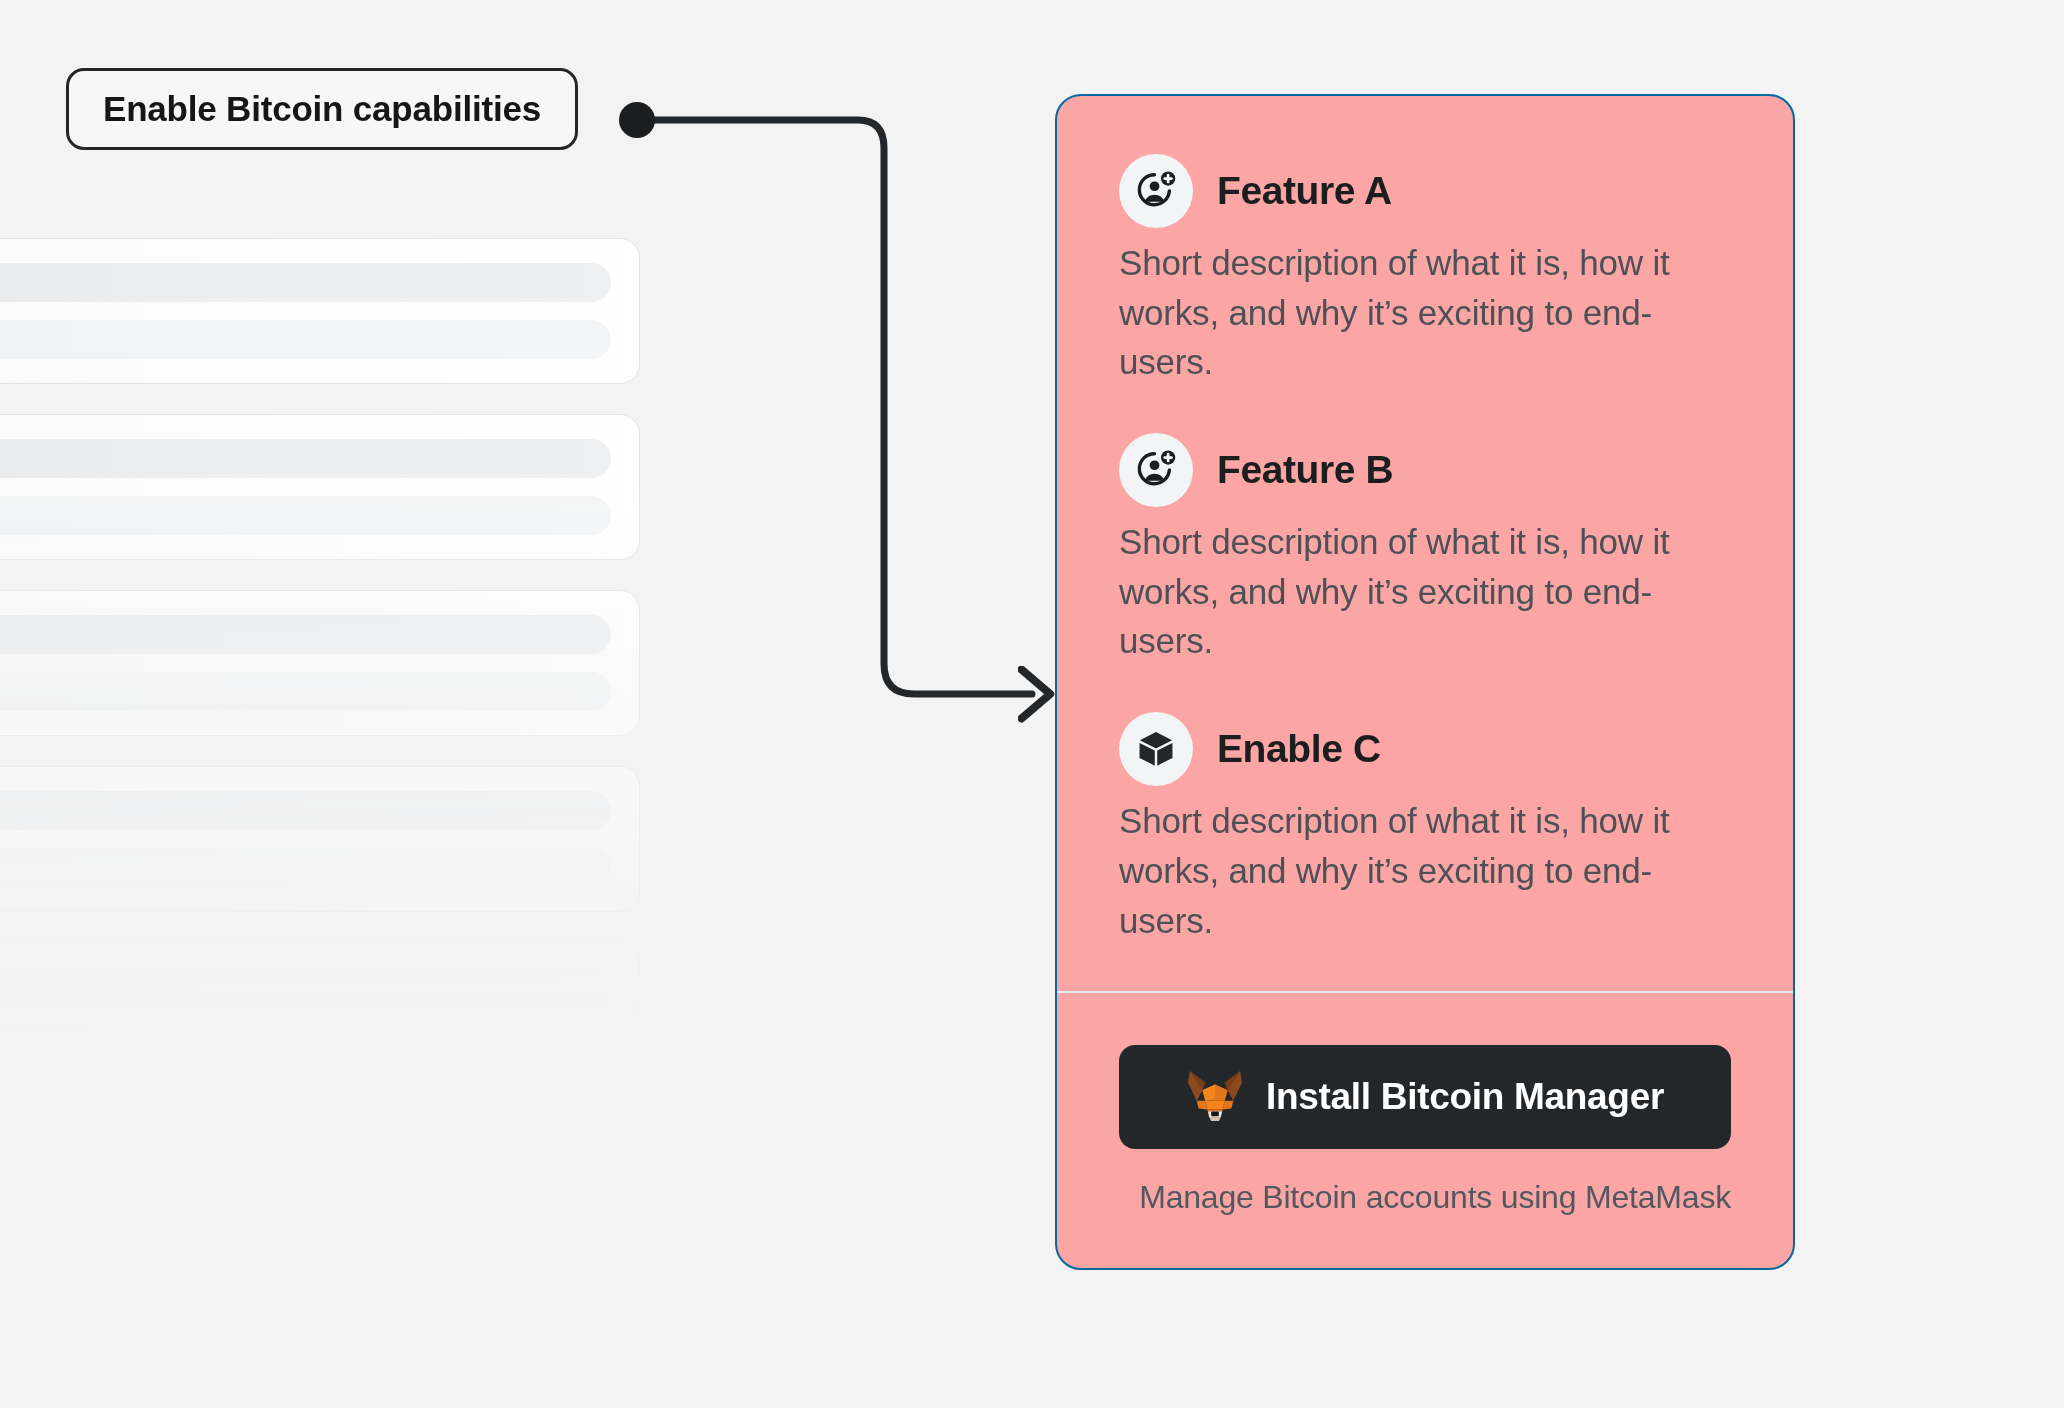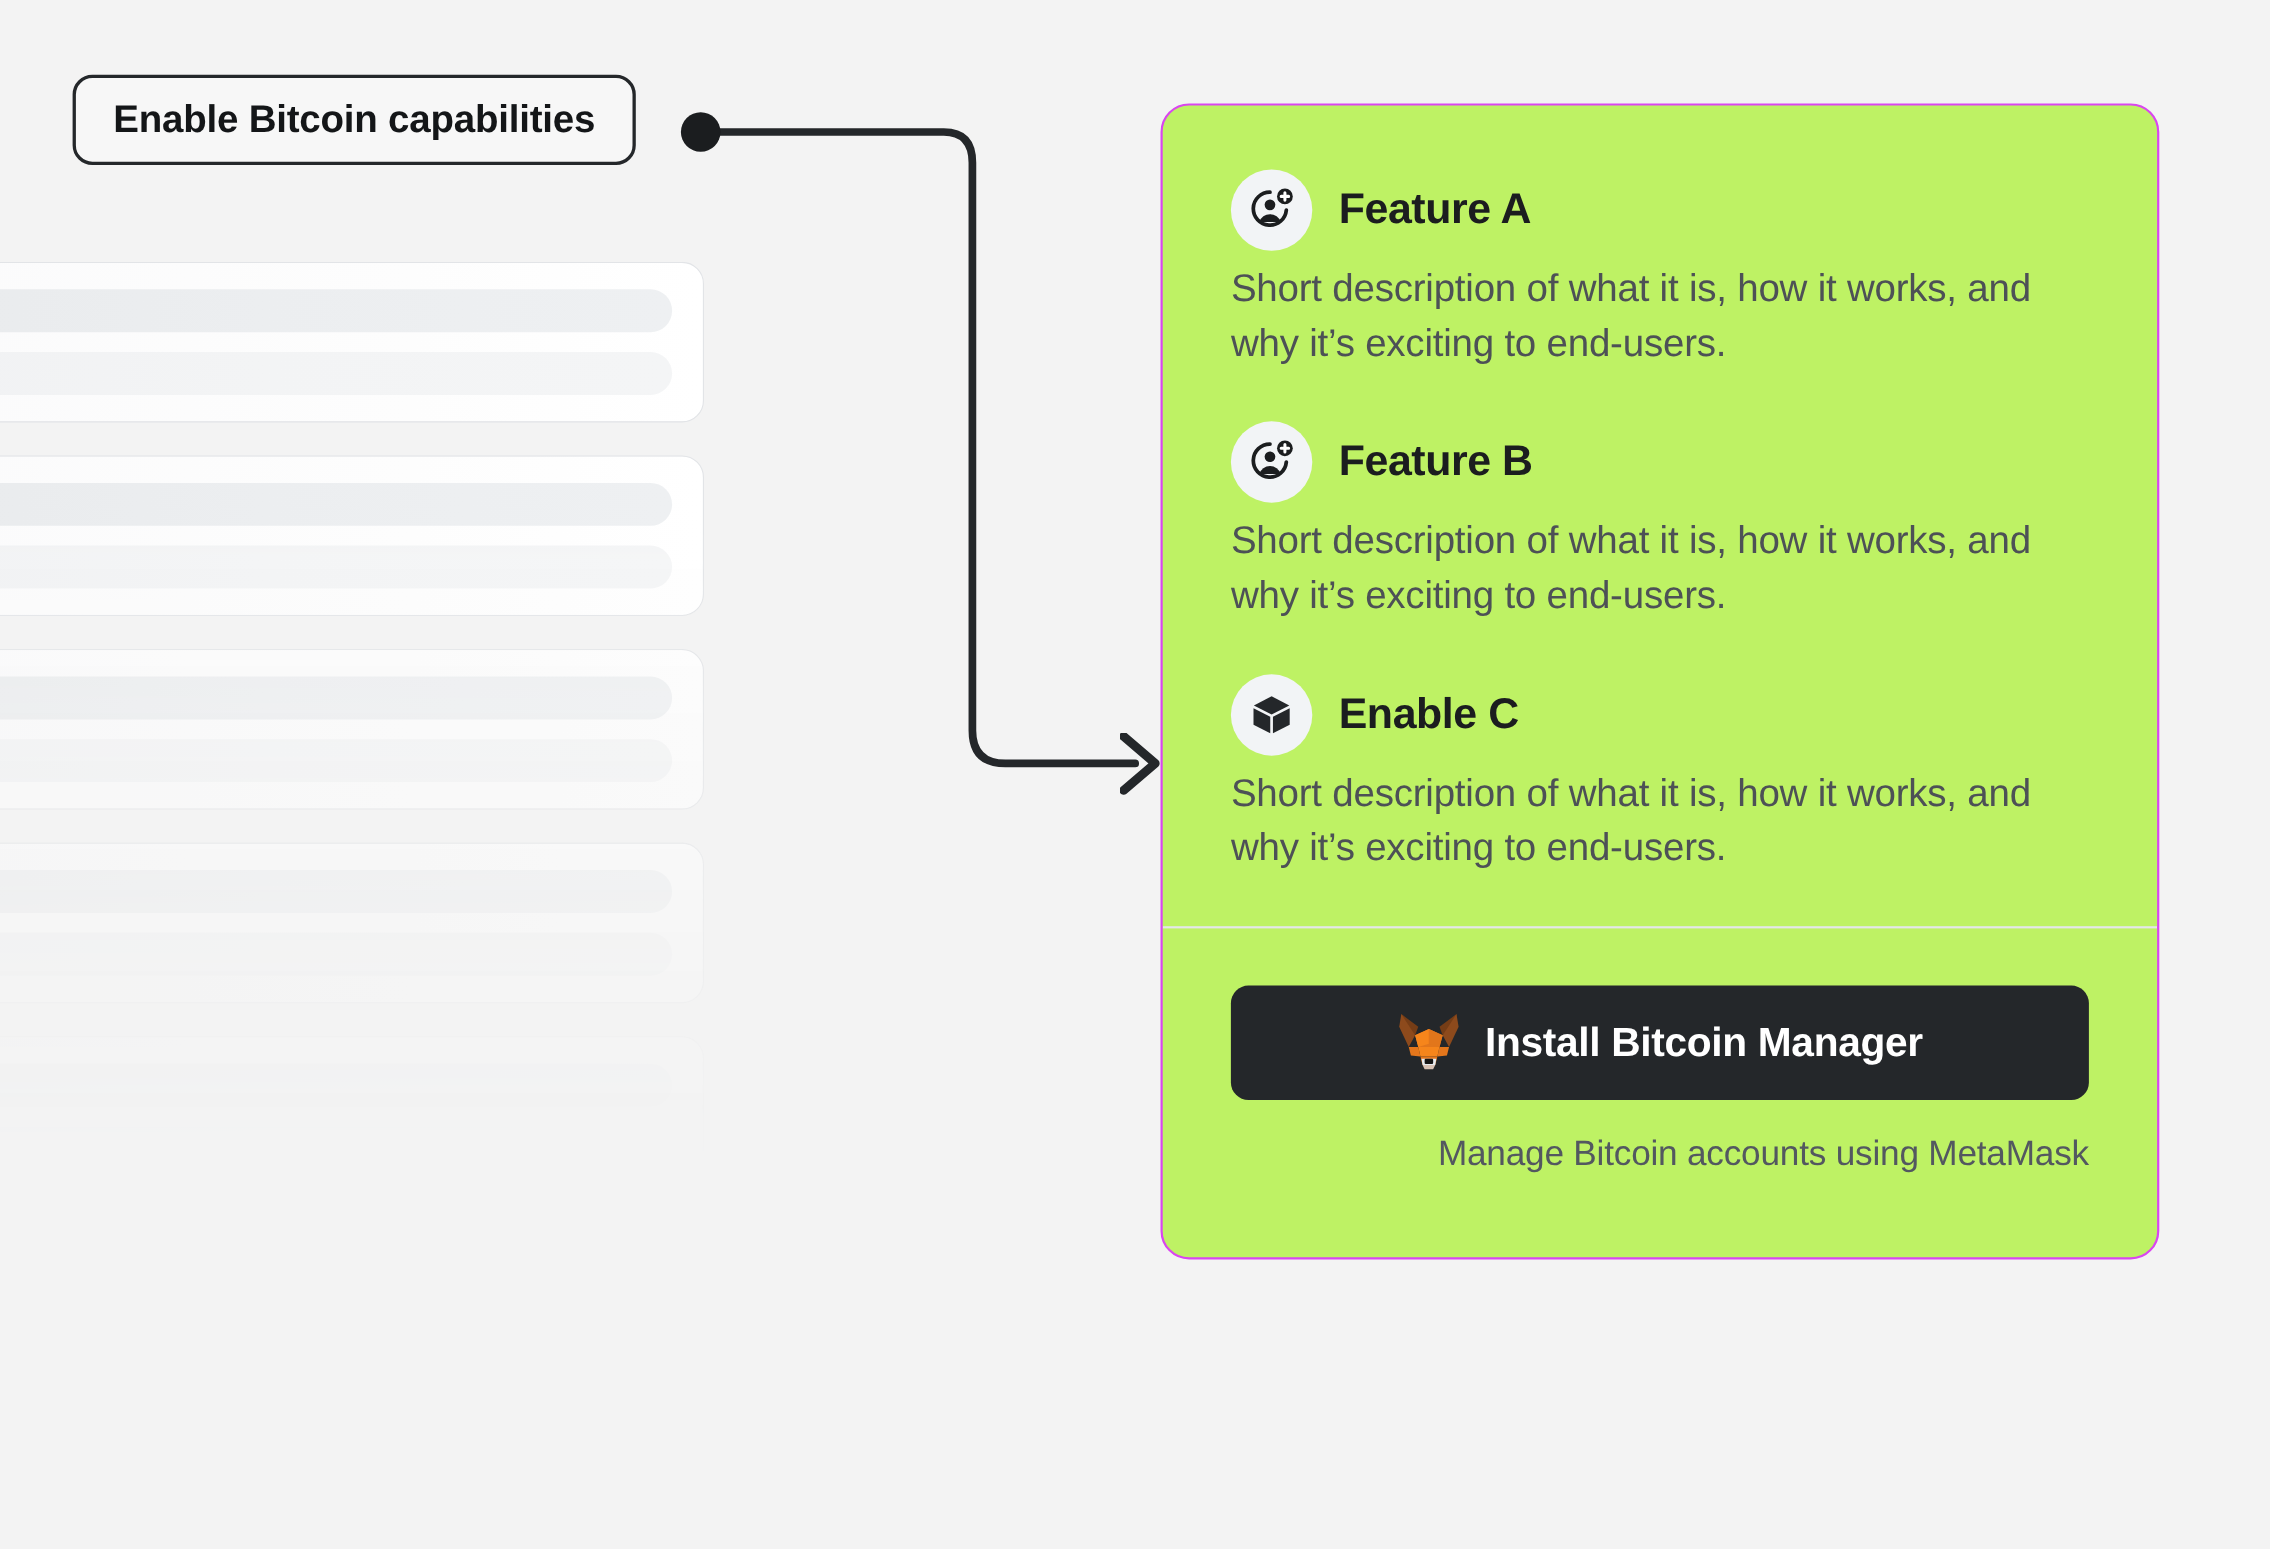--- a/index.html
+++ b/index.html
@@ -86,24 +86,24 @@
     height: 1408px;
     pointer-events: none;
     z-index: 4;
   }
 
   
   #feature-card {
     position: absolute;
     left: 1055px;
     top: 94px;
-    width: 908px;
-    border: 2px solid #d946ef;
+    width: 740px;
+    border: 2px solid #0369a1;
     border-radius: 26px;
-    background: #bef264;
+    background: #fca5a5;
     z-index: 6;
     overflow: hidden;
   }
 
   #feature-list {
     padding: 58px 62px 46px 62px;
   }
 
   .feature-item + .feature-item { margin-top: 46px; }
 
@@ -141,21 +141,21 @@
     letter-spacing: -0.2px;
   }
 
   #card-divider {
     height: 2px;
     background: #e4e7ea;
     width: 100%;
   }
 
   #card-footer {
-    padding: 52px 62px 76px 62px;
+    padding: 52px 62px 52px 62px;
   }
 
   #install-button {
     width: 100%;
     height: 104px;
     border: none;
     border-radius: 16px;
     background: #24272a;
     color: #ffffff;
     display: flex;

